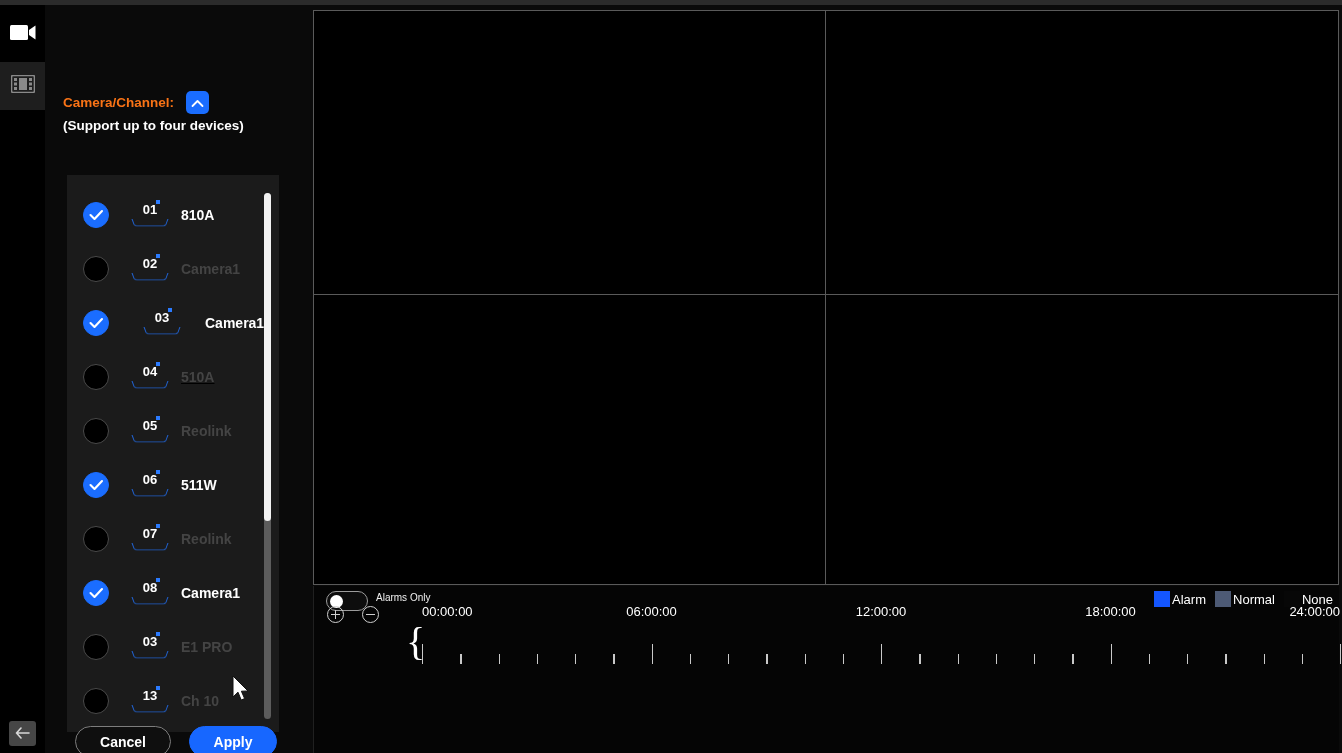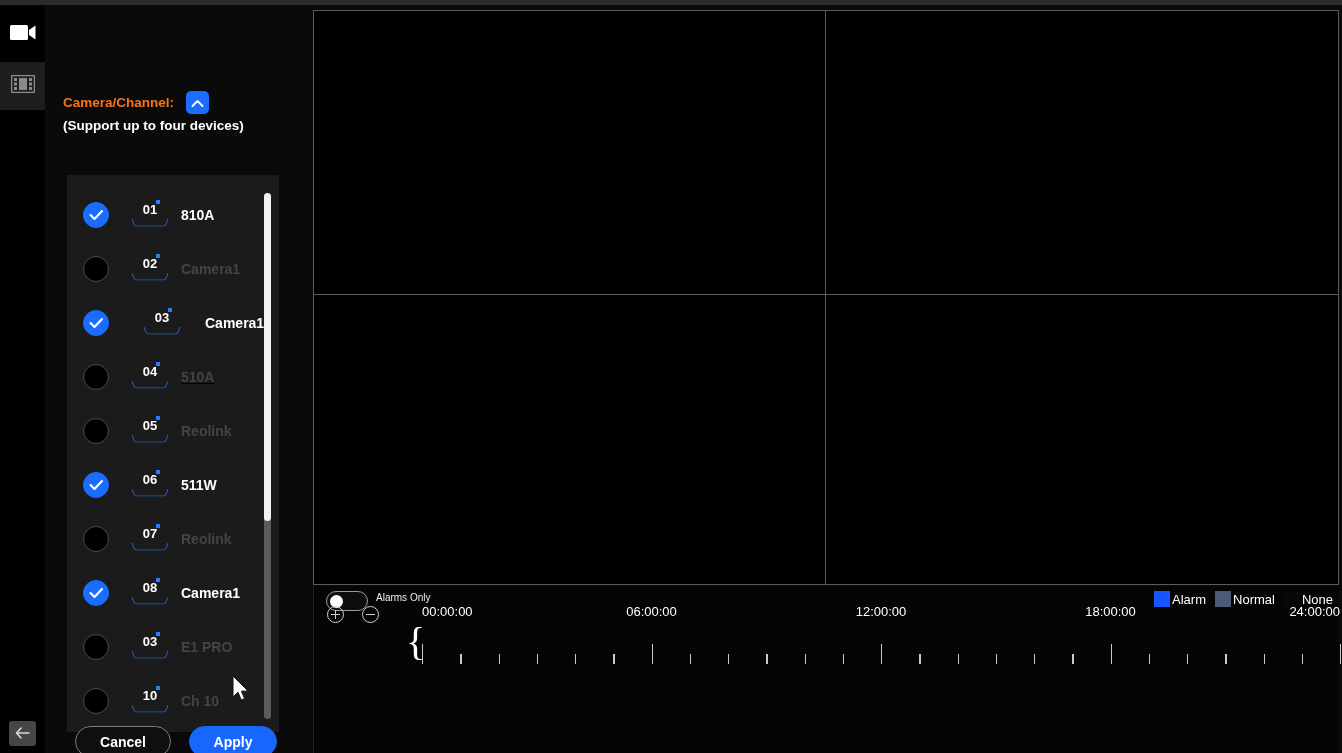--- a/index.html
+++ b/index.html
@@ -403,21 +403,21 @@
               <span class="base"></span>
               <span class="num">03</span>
               <span class="dot"></span>
             </div>
             <div class="cam-name unsel">E1 PRO</div>
           </div>
           <div class="cam-item" style="top: 499px;">
             <div class="check off"></div>
             <div class="chanicon">
               <span class="base"></span>
-              <span class="num">10</span>
+              <span class="num">13</span>
               <span class="dot"></span>
             </div>
             <div class="cam-name unsel">Ch 10</div>
           </div>
         </div>
       <div class="list-scroll-track"></div>
       <div class="list-scroll-thumb"></div>
     </div>
 
     <div class="actions">

